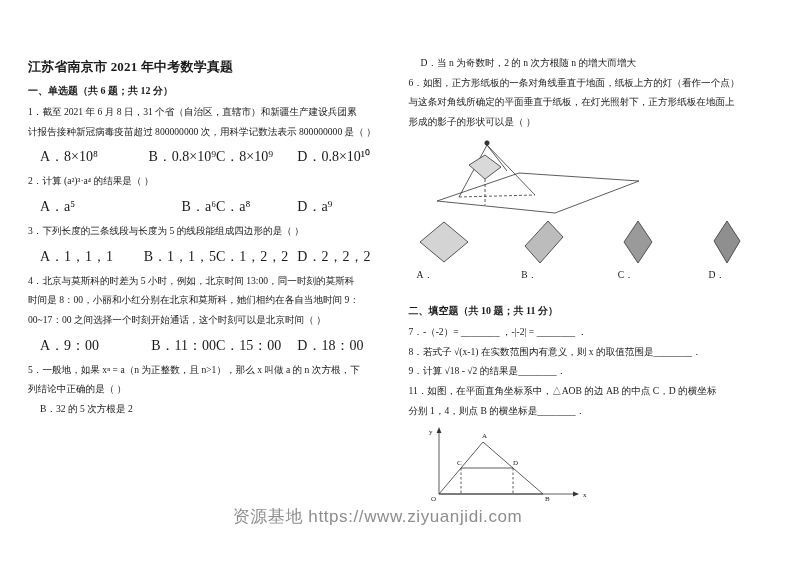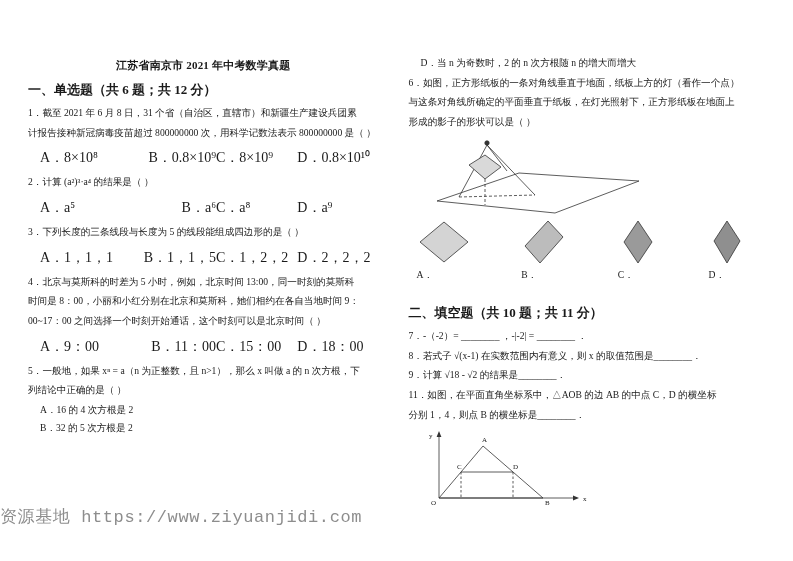--- a/index.html
+++ b/index.html
@@ -30,29 +30,29 @@
     gap: 0px;
   }
   .col {
     width: 50%;
     box-sizing: border-box;
     padding: 0 18px 0 28px;
   }
   .col.right { padding: 0 28px 0 12px; }
 
   .doc-title {
-    text-align: center;
+    text-align: left;
     font-weight: bold;
-    font-size: 11px;
+    font-size: 13px;
     margin: 58px 0 8px 0;
     letter-spacing: 0.2px;
   }
   .section-head {
     font-weight: bold;
-    font-size: 13px;
+    font-size: 10px;
     margin: 6px 0 5px 0;
   }
   .q {
     font-size: 9.6px;
     line-height: 1.85;
     margin: 0 0 2px 0;
     text-align: justify;
   }
   .q.cont { text-indent: 0; }
   .opts {
@@ -91,24 +91,24 @@
     width: 180px;
     height: 78px;
     margin: 4px 0 0 16px;
   }
 
   .watermark {
     position: absolute;
     left: 0;
     top: 505px;
     width: 755px;
-    text-align: left;
+    text-align: center;
     font-size: 17px;
     color: #8d8d8d;
-    font-family: Liberation Mono, monospace;
+    font-family: Liberation Sans, sans-serif;
     letter-spacing: 0.6px;
   }
 </style>
 </head>
 <body>
 
 <div class="page">
 
   <div class="cols">
 
@@ -147,21 +147,20 @@
       <div class="q cont">00~17：00 之间选择一个时刻开始通话，这个时刻可以是北京时间（    ）</div>
       <div class="opts">
         <span class="opt-a">A．9：00</span>
         <span class="opt-b">B．11：00</span>
         <span class="opt-c">C．15：00</span>
         <span class="opt-d">D．18：00</span>
       </div>
 
       <div class="q">5．一般地，如果 xⁿ = a（n 为正整数，且 n&gt;1），那么 x 叫做 a 的 n 次方根，下</div>
       <div class="q cont">列结论中正确的是（    ）</div>
-      <div class="opt-line">A．16 的 4 次方根是 2</div>
       <div class="opt-line">B．32 的 5 次方根是 2</div>
     </div>
 
     <div class="col right">
       <div style="height:54px"></div>
       <div class="opt-line">D．当 n 为奇数时，2 的 n 次方根随 n 的增大而增大</div>
 
       <div class="q" style="margin-top:2px">6．如图，正方形纸板的一条对角线垂直于地面，纸板上方的灯（看作一个点）</div>
       <div class="q cont">与这条对角线所确定的平面垂直于纸板，在灯光照射下，正方形纸板在地面上</div>
       <div class="q cont">形成的影子的形状可以是（    ）</div>

